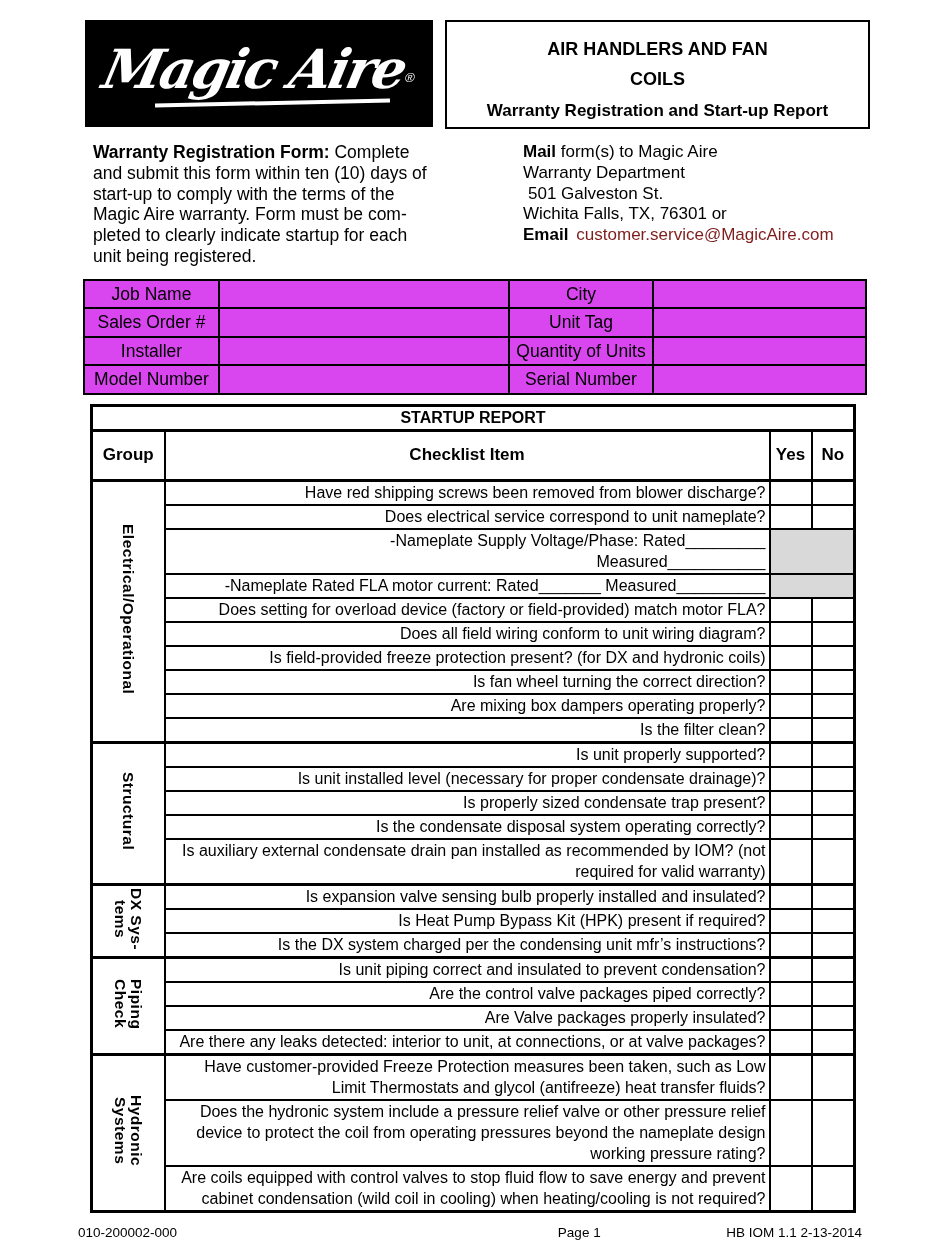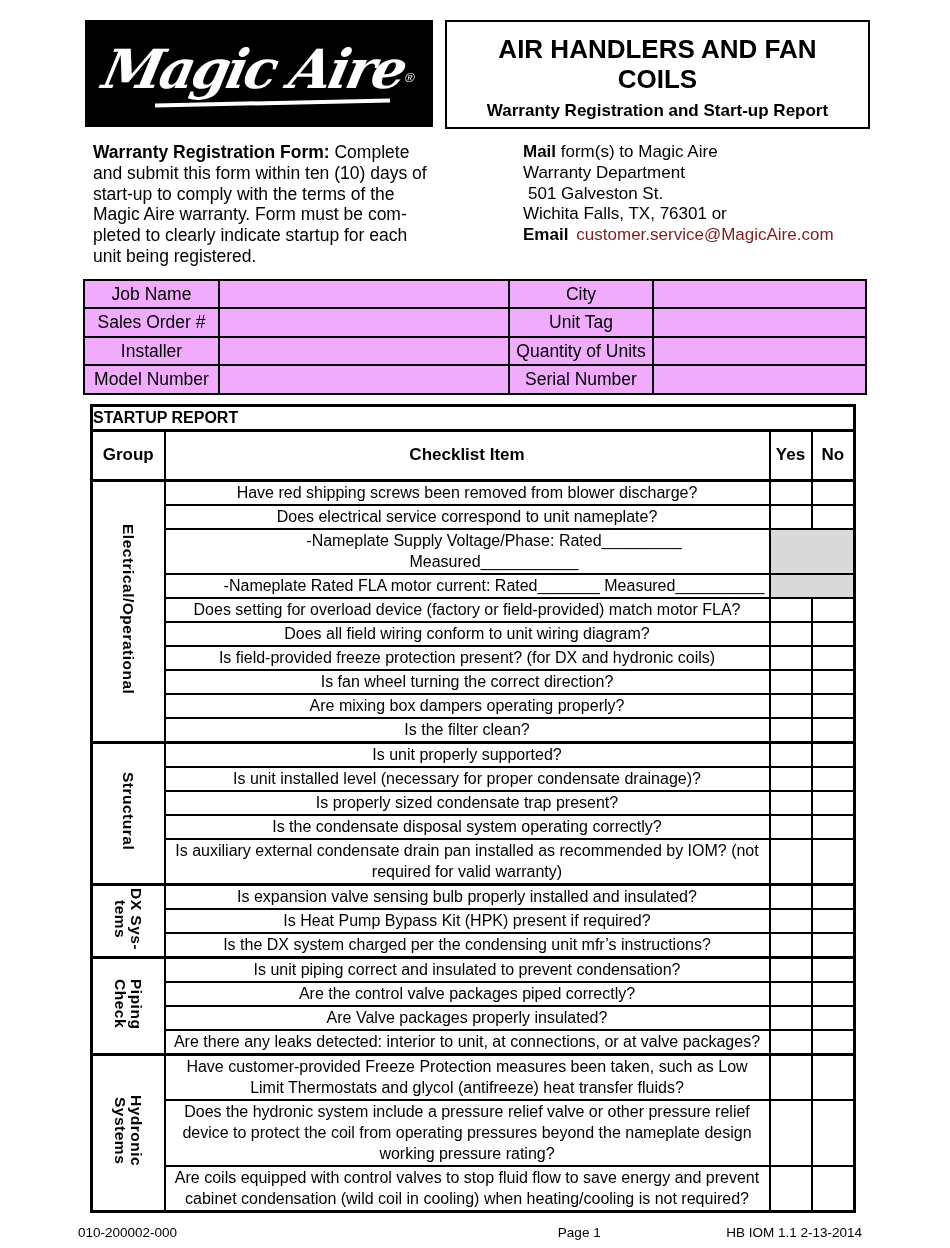--- a/index.html
+++ b/index.html
@@ -19,47 +19,47 @@
     flex-shrink: 0;
   }
   .logo-text {
     font-family: "DejaVu Serif", serif; font-style: italic; font-weight: bold;
     font-size: 54px; letter-spacing: -3px; transform: skewX(-12deg);
     padding-bottom: 10px;
   }
   .logo-reg { font-size: 13px; font-style: normal; letter-spacing: 0; vertical-align: 6px; margin-left: 3px; font-family: "Liberation Sans", sans-serif; font-weight: normal; }
   .logo-underline { position: absolute; left: 70px; bottom: 22px; width: 235px; height: 4px; background: #fff; transform: rotate(-1.2deg); }
   .title-box { flex: 1; border: 2px solid #000; text-align: center; padding: 12px 6px 6px; }
-  .title-main { font-size: 26px; font-weight: bold; line-height: 30px; white-space: pre-line; }
+  .title-main { font-size: 18px; font-weight: bold; line-height: 30px; white-space: pre-line; }
   .title-sub { font-size: 17px; font-weight: bold; margin-top: 7px; }
 
   
   .intro { display: flex; justify-content: space-between; padding: 13px 35px 0 93px; }
   .intro-left { width: 366px; font-size: 17.5px; line-height: 20.8px; white-space: pre-line; }
   .intro-right { width: 392px; font-size: 17px; line-height: 20.8px; }
   .b { font-weight: bold; }
   .addr-indent { padding-left: 5px; }
   .email-link { color: #7f1d1d; text-decoration: none; margin-left: 8px; }
 
   
   .reg-table { border-collapse: collapse; table-layout: fixed; width: 782px; margin: 12px 0 0 83px; }
-  .reg-table td { border: 2px solid #000; height: 28.5px; font-size: 17.5px; background: #f0abfc; }
+  .reg-table td { border: 2px solid #000; height: 28.5px; font-size: 17.5px; background: #d946ef; }
   .reg-table td.reg-label { text-align: center; }
 
   
   .startup-table {
     border-collapse: collapse; table-layout: fixed; width: 763px;
     margin: 9px 0 0 90px; border: 3px solid #000;
   }
   .startup-table th, .startup-table td { border: 2px solid #000; background: #fff; }
-  .st-title { height: 25px; font-size: 16px; font-weight: bold; text-align: left; border-bottom: 3px solid #000 !important; }
+  .st-title { height: 25px; font-size: 16px; font-weight: bold; text-align: center; border-bottom: 3px solid #000 !important; }
   .st-head th { height: 50px; font-size: 17px; font-weight: bold; text-align: center; border-bottom: 3px solid #000 !important; }
   .item {
     font-size: 16px; line-height: 21px; height: 22px;
-    padding: 0 3px 1px 3px; text-align: center; font-weight: normal;
+    padding: 0 3px 1px 3px; text-align: right; font-weight: normal;
   }
   .indent { padding-left: 57px; }
   .gray { background: #d9d9d9 !important; }
   .yn-cell { background: #fff; }
   .group-cell { text-align: center; vertical-align: middle; padding: 2px 0; }
   .vtext {
     writing-mode: vertical-rl; display: inline-block;
     font-weight: bold; font-size: 15.5px; line-height: 16px;
     white-space: pre-line; letter-spacing: 0.5px;
   }

